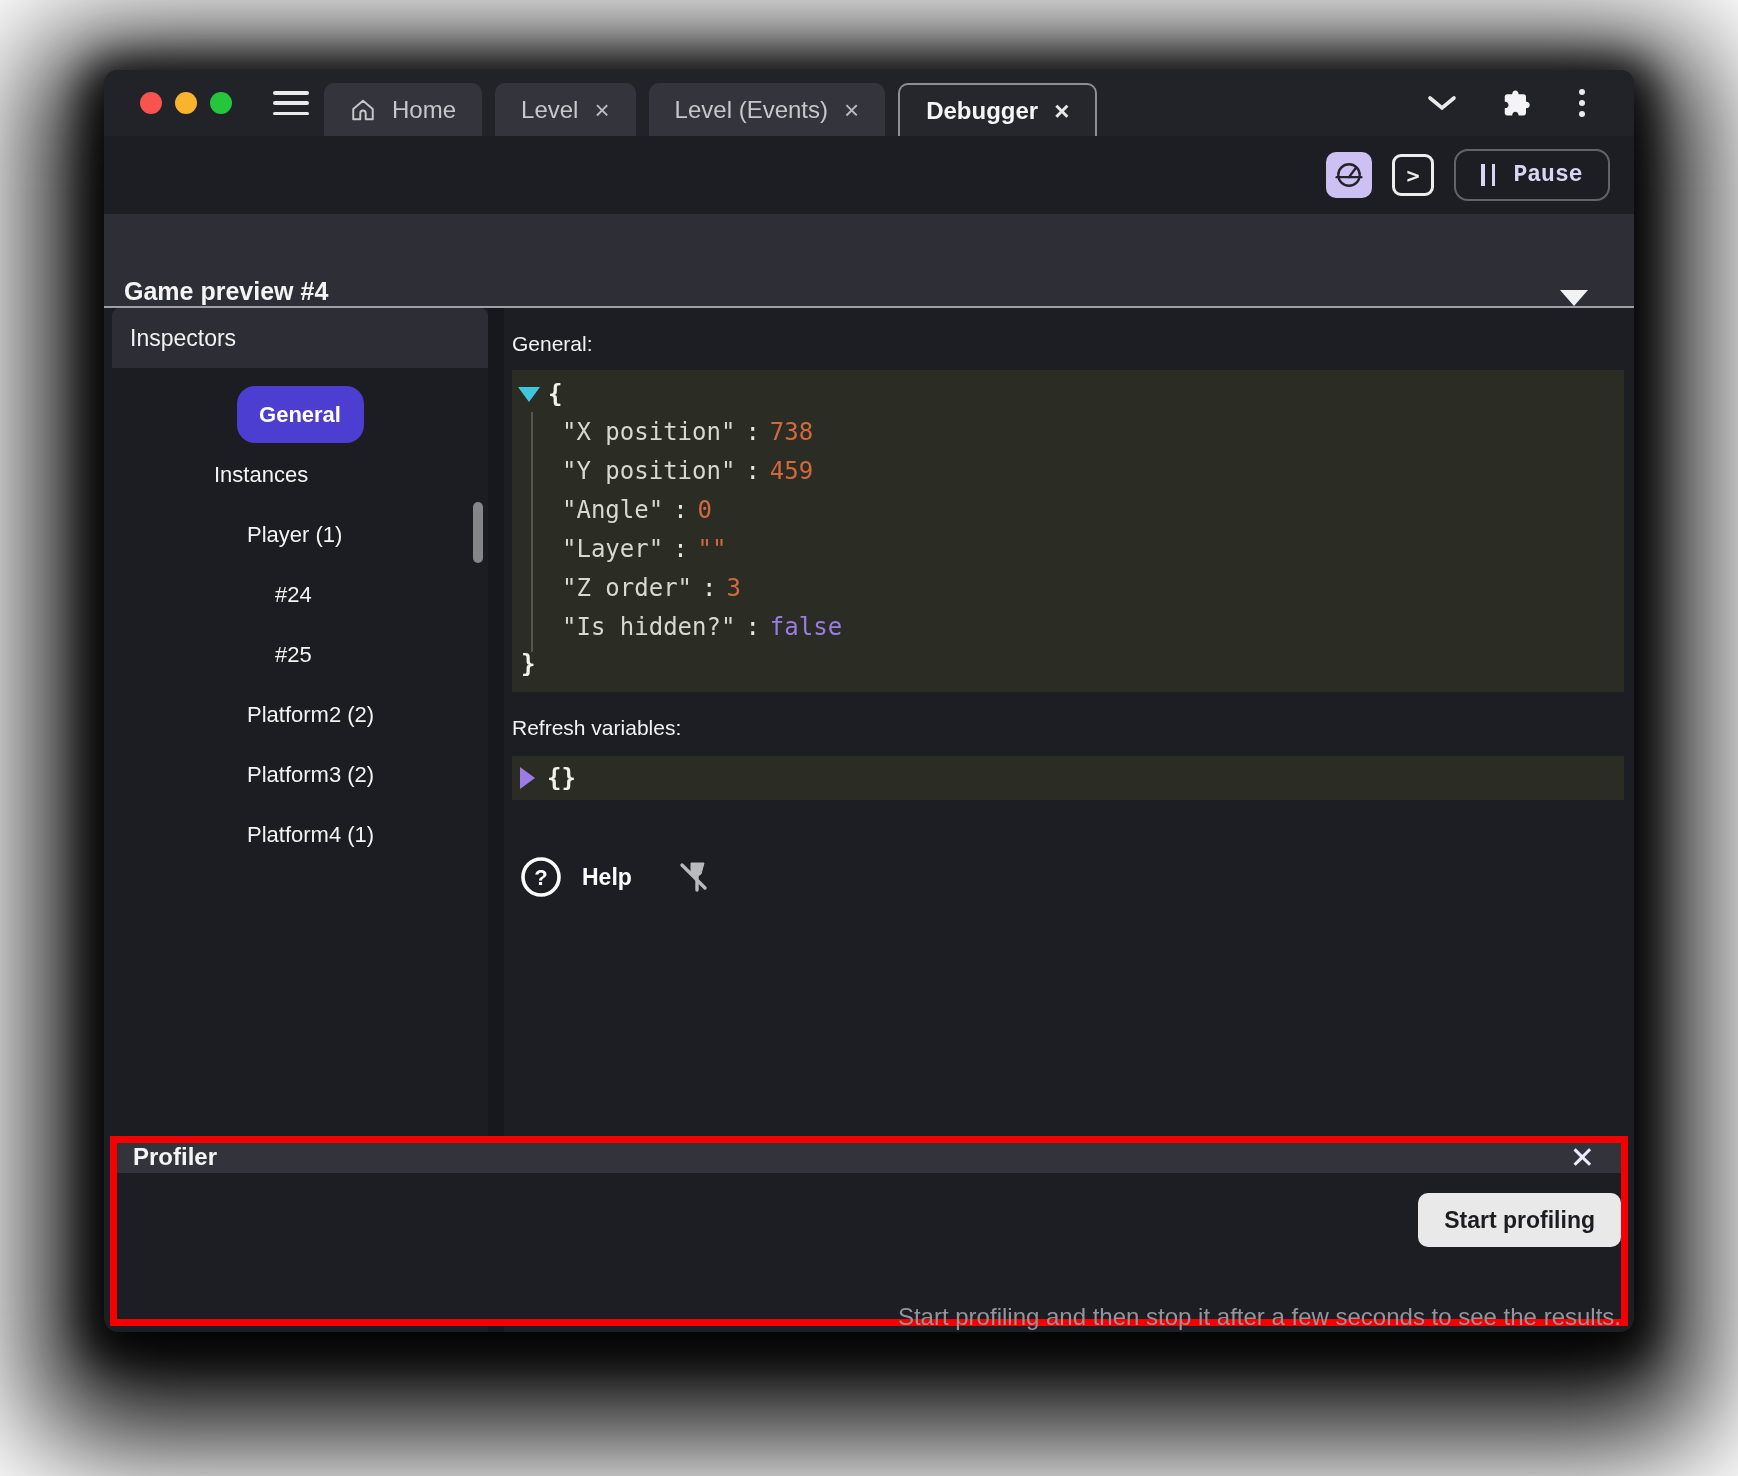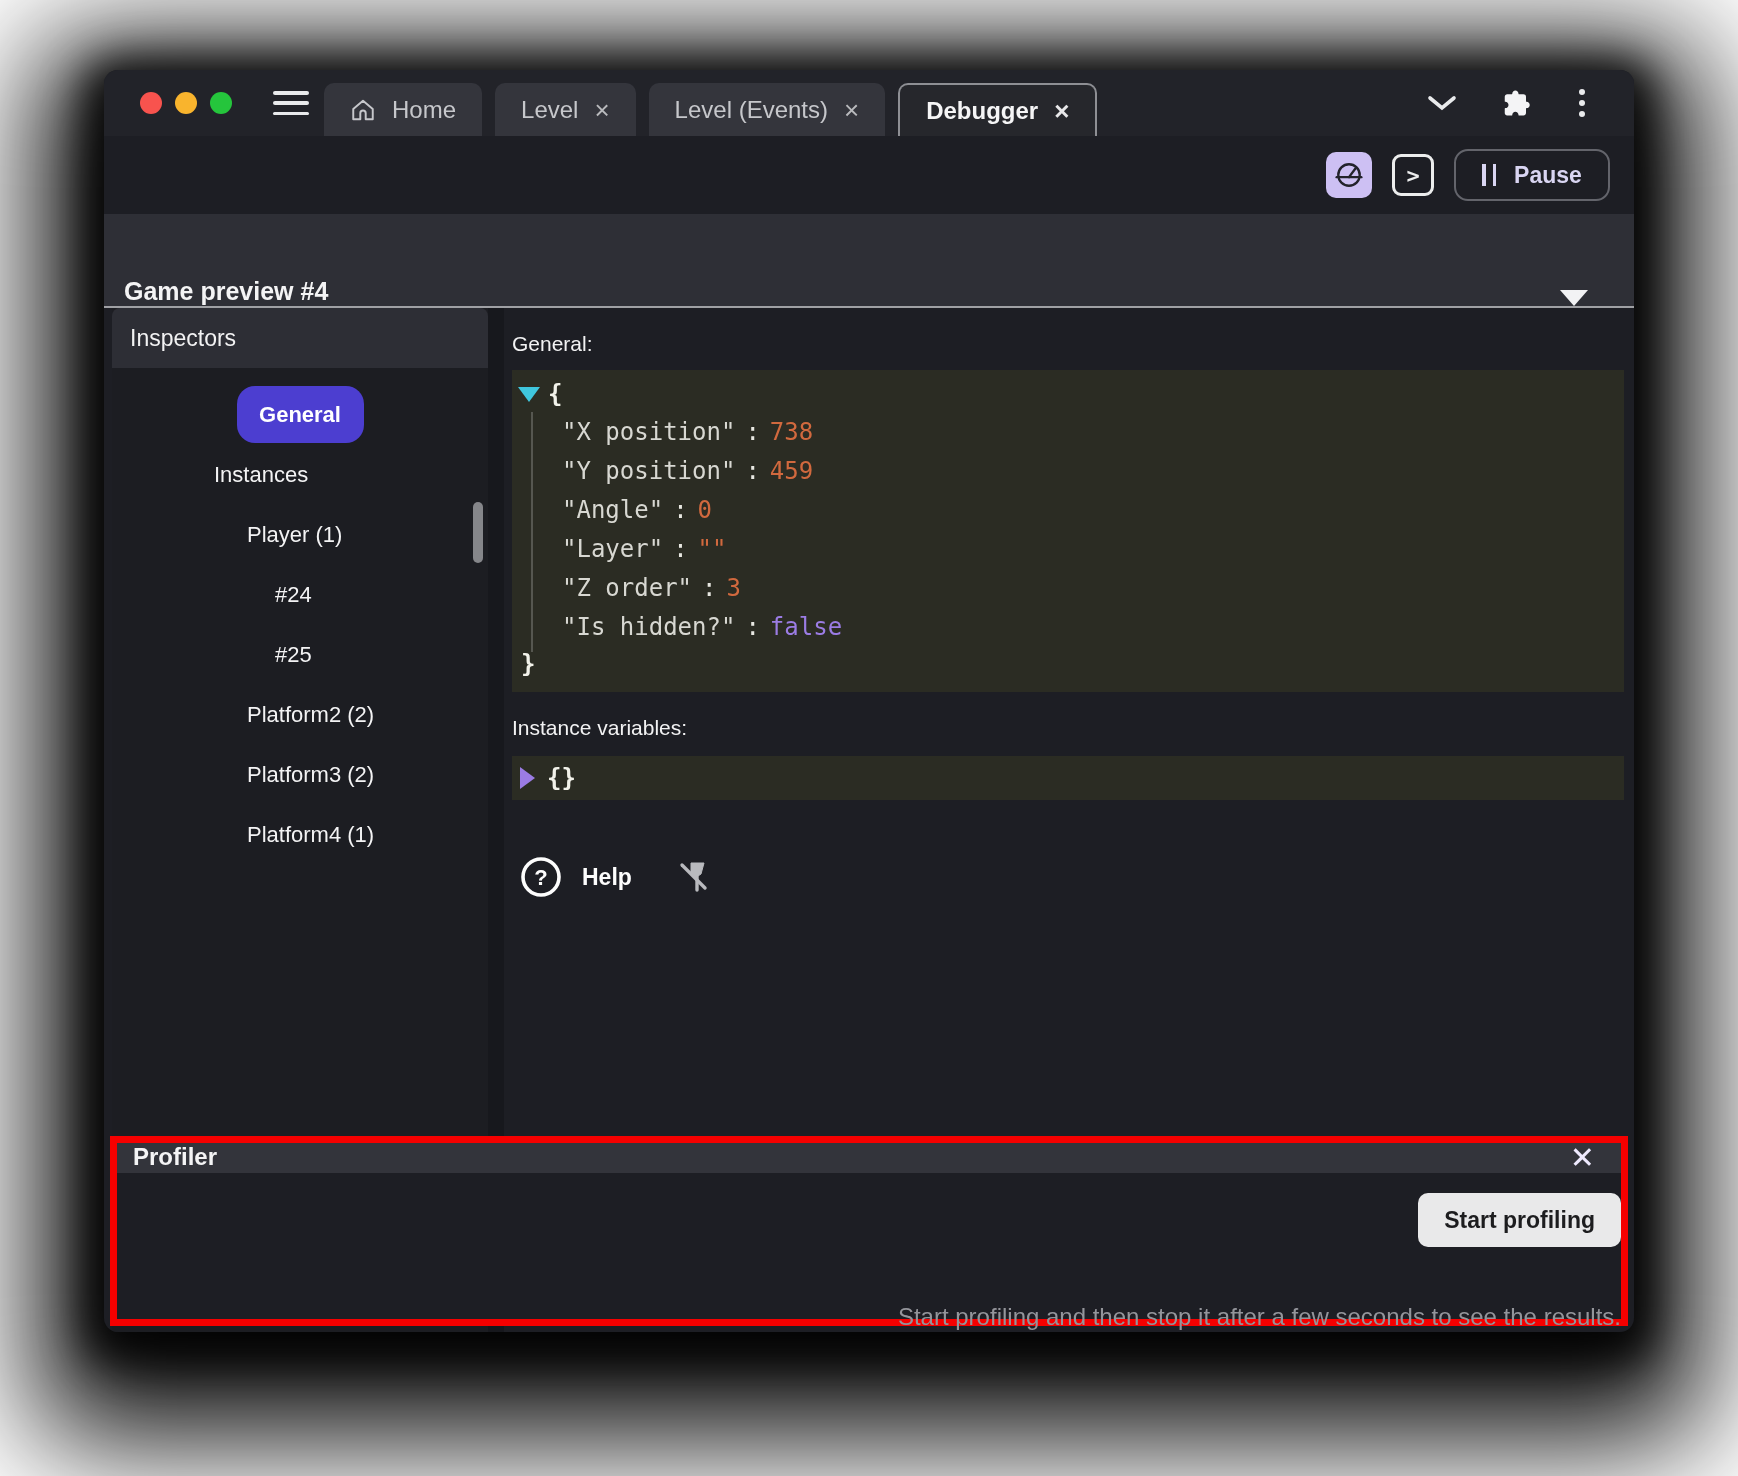--- a/index.html
+++ b/index.html
@@ -40,21 +40,21 @@
 
   
   .toolbar{ height:78px; display:flex; align-items:center; justify-content:flex-end;
             gap:20px; padding-right:24px; background:#1d1e24; }
   .gauge-btn{ width:46px; height:46px; border-radius:10px; background:var(--lavender);
               display:flex; align-items:center; justify-content:center; cursor:pointer; }
   .term-btn{ width:42px; height:42px; border:3px solid #eceded; border-radius:9px; color:#eceded;
              font-family:"DejaVu Sans Mono",monospace; font-size:22px; font-weight:bold;
              display:flex; align-items:center; justify-content:center; cursor:pointer; background:none; }
   .pause-btn{ width:156px; height:52px; border:2px solid #63646b; border-radius:14px; background:none;
-              display:flex; align-items:center; justify-content:center; gap:18px; cursor:pointer; }
+              display:flex; align-items:center; justify-content:center; gap:18px; cursor:pointer;font-family:Liberation Mono, monospace; }
   .pause-ico{ display:flex; gap:7px; }
   .pause-ico i{ width:3.5px; height:22px; background:var(--pausetext); }
   .pause-btn span{ color:var(--pausetext); font-size:23px; font-weight:700; }
 
   
   .preview-bar{ height:92px; background:#2e2f36; display:flex; align-items:flex-end;
                 justify-content:space-between; padding:0 46px 0 20px; cursor:pointer; }
   .preview-bar h1{ color:#f4f4f5; font-size:25px; font-weight:600; }
   .tri-down{ width:0; height:0; border-left:14px solid transparent; border-right:14px solid transparent;
              border-top:16px solid #f2f2f4; }
@@ -246,21 +246,21 @@
         <div class="code-line">
           <span class="k">"Is hidden?"</span>
             <span class="colon">:</span>
             <span class="v-bool">false</span>
         </div>
         <div class="brace-row close-brace-row">
           <span class="brace">}</span>
         </div>
       </div>
 
-      <div class="sec-label">Instance variables:</div>
+      <div class="sec-label">Refresh variables:</div>
       <div class="vars-box">
         <span class="exp-right"></span>
         <span class="brace">{}</span>
       </div>
 
       <div class="help-row">
         <button class="help-btn">
           <svg class="help-circle" viewBox="0 0 42 42" fill="none">
             <circle cx="21" cy="21" r="18" stroke="#fdfdfd" stroke-width="3.6"></circle>
             <text x="21" y="28.5" text-anchor="middle" fill="#fdfdfd" font-size="22" font-weight="bold" font-family="Liberation Sans, sans-serif">?</text>

